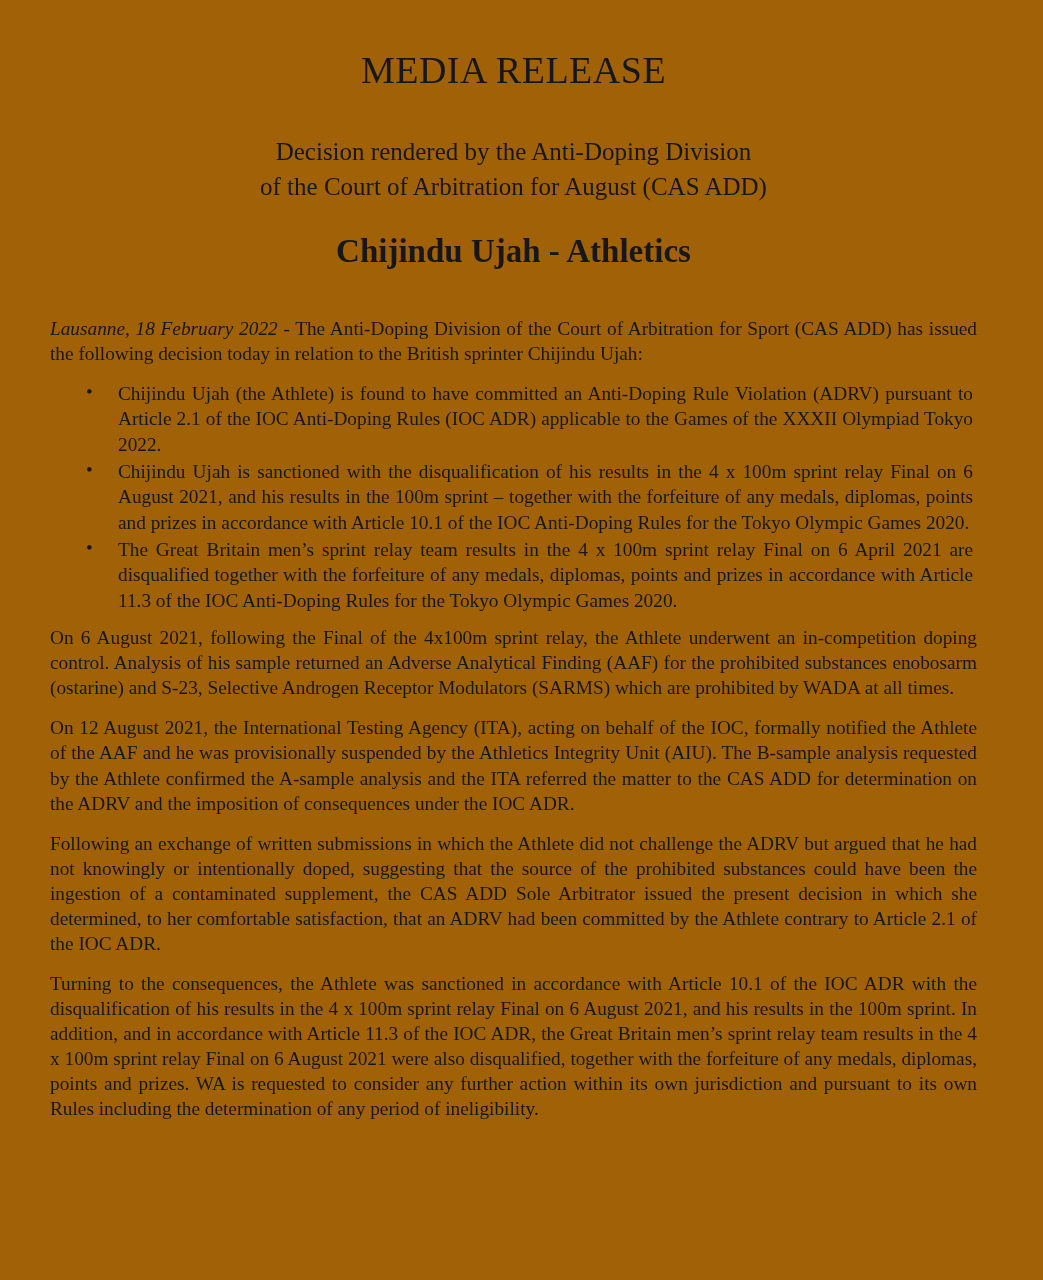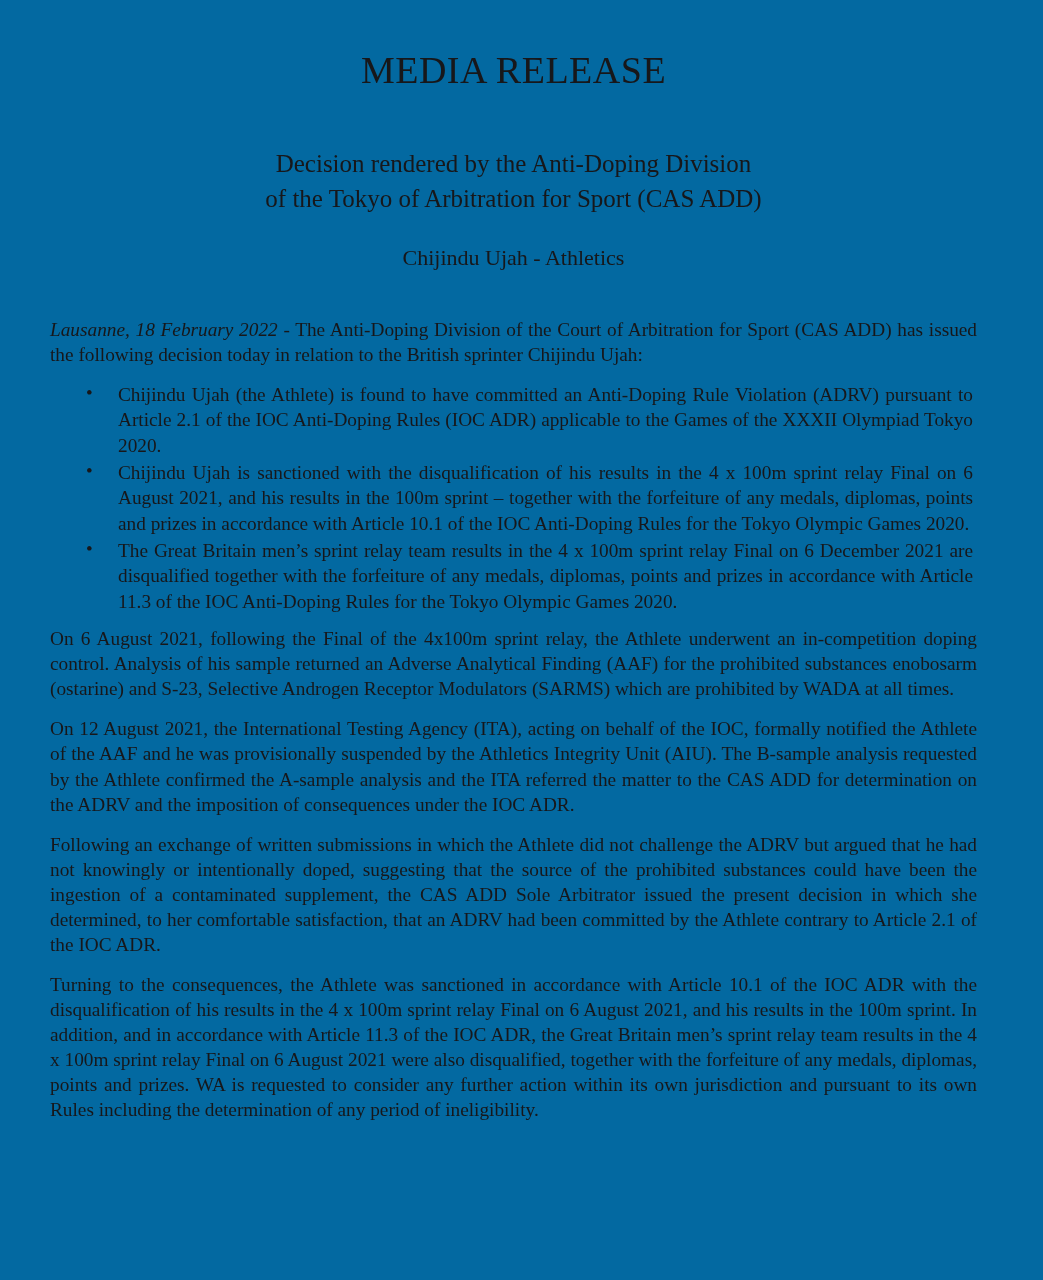--- a/index.html
+++ b/index.html
@@ -11,44 +11,44 @@
     width: 1043px;
     min-height: 1280px;
     font-family: "Liberation Serif", "DejaVu Serif", serif;
     color: #17171a;
   }
   .page {
     width: 1043px;
     min-height: 1280px;
     box-sizing: border-box;
     padding: 34px 66px 20px 50px;
-    background: #0369a1;
+    background: #a16207;
   }
   .doc-title {
     text-align: center;
     font-size: 38px;
     letter-spacing: 0.5px;
     font-weight: 400;
     margin: 14px 0 0 0;
     line-height: 1.2;
   }
   .subtitle-block {
     text-align: center;
-    margin-top: 52px;
+    margin-top: 40px;
   }
   .subtitle-line {
     font-size: 25px;
     line-height: 1.42;
     font-weight: 400;
   }
   .case-line {
     text-align: center;
-    font-size: 22px;
+    font-size: 33px;
     margin-top: 28px;
-    font-weight: 400;
+    font-weight: 700;
   }
   .body-block {
     margin-top: 46px;
   }
   p.para {
     font-size: 19.3px;
     line-height: 1.30;
     text-align: justify;
     margin: 0 0 15px 0;
     hyphens: auto;
@@ -83,33 +83,33 @@
 </style>
 </head>
 <body>
 
 <div class="page">
 
   <h1 class="doc-title">MEDIA RELEASE</h1>
 
   <div class="subtitle-block">
     <div class="subtitle-line">Decision rendered by the Anti-Doping Division</div>
-    <div class="subtitle-line">of the Tokyo of Arbitration for Sport (CAS ADD)</div>
+    <div class="subtitle-line">of the Court of Arbitration for August (CAS ADD)</div>
   </div>
 
   <div class="case-line">Chijindu Ujah - Athletics</div>
 
   <div class="body-block">
 
     <p class="para lead"><span class="dateline">Lausanne, 18 February 2022</span><span> - The Anti-Doping Division of the Court of Arbitration for Sport (CAS ADD) has issued the following decision today in relation to the British sprinter Chijindu Ujah:</span></p>
 
     <ul class="bullets">
-      <li>Chijindu Ujah (the Athlete) is found to have committed an Anti-Doping Rule Violation (ADRV) pursuant to Article 2.1 of the IOC Anti-Doping Rules (IOC ADR) applicable to the Games of the XXXII Olympiad Tokyo 2020.</li>
+      <li>Chijindu Ujah (the Athlete) is found to have committed an Anti-Doping Rule Violation (ADRV) pursuant to Article 2.1 of the IOC Anti-Doping Rules (IOC ADR) applicable to the Games of the XXXII Olympiad Tokyo 2022.</li>
       <li>Chijindu Ujah is sanctioned with the disqualification of his results in the 4 x 100m sprint relay Final on 6 August 2021, and his results in the 100m sprint – together with the forfeiture of any medals, diplomas, points and prizes in accordance with Article 10.1 of the IOC Anti-Doping Rules for the Tokyo Olympic Games 2020.</li>
-      <li>The Great Britain men’s sprint relay team results in the 4 x 100m sprint relay Final on 6 December 2021 are disqualified together with the forfeiture of any medals, diplomas, points and prizes in accordance with Article 11.3 of the IOC Anti-Doping Rules for the Tokyo Olympic Games 2020.</li>
+      <li>The Great Britain men’s sprint relay team results in the 4 x 100m sprint relay Final on 6 April 2021 are disqualified together with the forfeiture of any medals, diplomas, points and prizes in accordance with Article 11.3 of the IOC Anti-Doping Rules for the Tokyo Olympic Games 2020.</li>
     </ul>
 
     <p class="para">On 6 August 2021, following the Final of the 4x100m sprint relay, the Athlete underwent an in-competition doping control. Analysis of his sample returned an Adverse Analytical Finding (AAF) for the prohibited substances enobosarm (ostarine) and S-23, Selective Androgen Receptor Modulators (SARMS) which are prohibited by WADA at all times.</p>
     <p class="para">On 12 August 2021, the International Testing Agency (ITA), acting on behalf of the IOC, formally notified the Athlete of the AAF and he was provisionally suspended by the Athletics Integrity Unit (AIU). The B-sample analysis requested by the Athlete confirmed the A-sample analysis and the ITA referred the matter to the CAS ADD for determination on the ADRV and the imposition of consequences under the IOC ADR.</p>
     <p class="para">Following an exchange of written submissions in which the Athlete did not challenge the ADRV but argued that he had not knowingly or intentionally doped, suggesting that the source of the prohibited substances could have been the ingestion of a contaminated supplement, the CAS ADD Sole Arbitrator issued the present decision in which she determined, to her comfortable satisfaction, that an ADRV had been committed by the Athlete contrary to Article 2.1 of the IOC ADR.</p>
     <p class="para">Turning to the consequences, the Athlete was sanctioned in accordance with Article 10.1 of the IOC ADR with the disqualification of his results in the 4 x 100m sprint relay Final on 6 August 2021, and his results in the 100m sprint. In addition, and in accordance with Article 11.3 of the IOC ADR, the Great Britain men’s sprint relay team results in the 4 x 100m sprint relay Final on 6 August 2021 were also disqualified, together with the forfeiture of any medals, diplomas, points and prizes. WA is requested to consider any further action within its own jurisdiction and pursuant to its own Rules including the determination of any period of ineligibility.</p>
 
   </div>
 </div>
 

